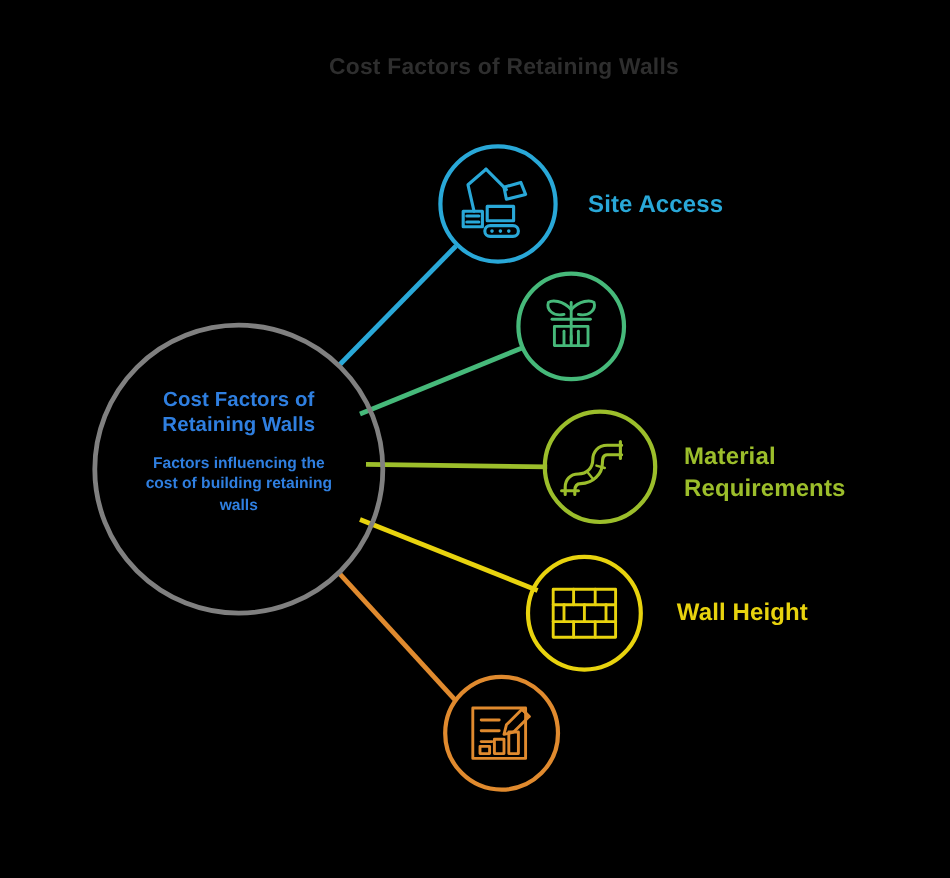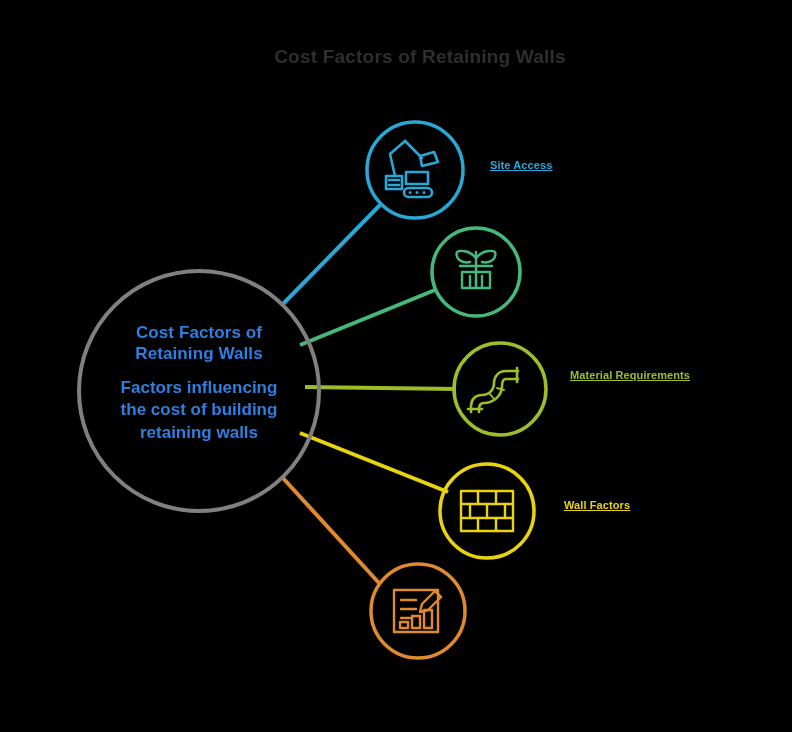--- a/index.html
+++ b/index.html
@@ -51,33 +51,32 @@
   }
   .center-title {
     font-size: 17px;
     font-weight: bold;
     color: #2f7fe0;
     line-height: 1.25;
     letter-spacing: 0.1px;
   }
   .center-sub {
     margin-top: 12px;
-    font-size: 17px;
+    font-size: 13px;
     font-weight: bold;
     color: #2f7fe0;
     line-height: 1.35;
     padding: 0 14px;
   }
   .node-label {
     position: absolute;
-    font-size: 11px;
+    font-size: 20px;
     font-weight: bold;
     line-height: 1.3;
     letter-spacing: 0.1px;
-    text-decoration: underline;
   }
   .lbl-site-access   { left: 466px; top: 158px; width: 200px; color: #29a8d8; }
   .lbl-soil-type     { left: 536px; top: 244px; width: 180px; color: #46b97a; }
   .lbl-drainage      { left: 546px; top: 368px; width: 170px; color: #9cbe2b; }
   .lbl-wall-height   { left: 540px; top: 498px; width: 190px; color: #e8d30e; }
 </style>
 </head>
 <body>
 
 <div id="diagram-root">
@@ -190,16 +189,16 @@
     </g>
   </svg>
 
   <div class="center-text">
     <div class="center-title">Cost Factors of Retaining Walls</div>
     <div class="center-sub">Factors influencing the cost of building retaining walls</div>
   </div>
 
   <div class="node-label lbl-site-access">Site Access</div>
   <div class="node-label lbl-drainage">Material Requirements</div>
-  <div class="node-label lbl-wall-height">Wall Factors</div>
+  <div class="node-label lbl-wall-height">Wall Height</div>
   <div class="node-label lbl-material-quality">Material Quality and Finish</div>
 
 </div>
 
 </body></html>

